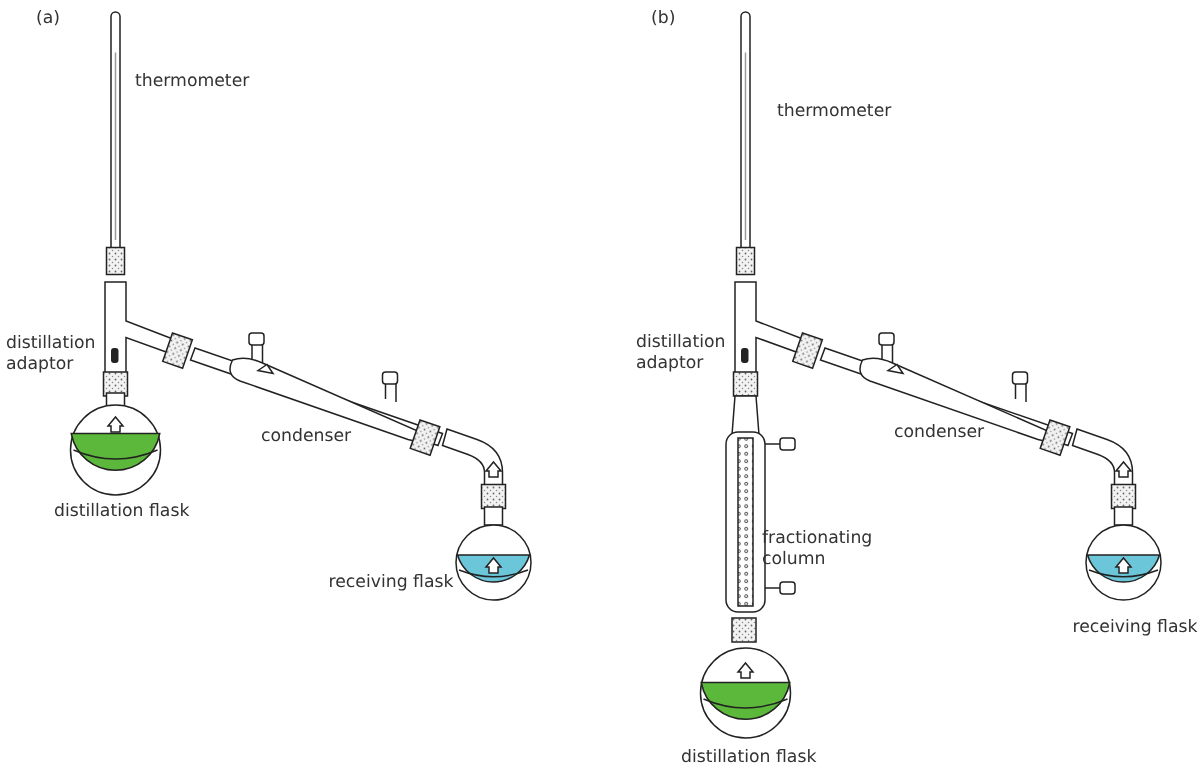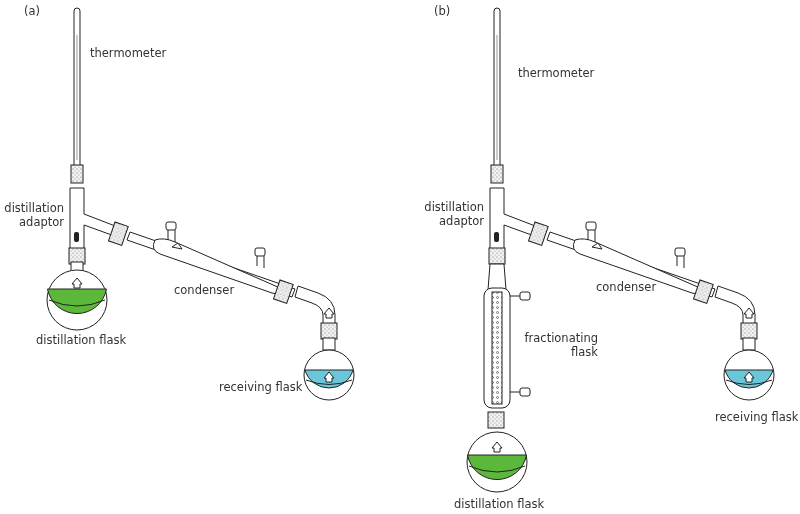--- a/index.html
+++ b/index.html
@@ -1,19 +1,19 @@
 <!DOCTYPE html>
 <html><head>
 <meta charset="utf-8">
 <style>
   html, body { margin:0; padding:0; background:#ffffff; }
   body { width:800px; height:514px; position:relative; overflow:hidden; font-family:"DejaVu Sans", sans-serif; }
   svg { position:absolute; left:0; top:0; }
   .lbl { position:absolute; font-size:11.5px; color:#333; white-space:nowrap; line-height:14px; }
-  .c { text-align:right; }
+  .c { text-align:left;margin-top:20px; }
   .glass { fill:#fff; stroke:#222; stroke-width:1; }
   .line { fill:none; stroke:#222; stroke-width:1; }
 </style>
 </head>
 <body>
 
 <svg width="800" height="514" viewBox="0 0 800 514">
   <defs>
     <pattern id="cork" width="4" height="4" patternUnits="userSpaceOnUse">
       <rect width="4" height="4" fill="#f2f2f2"></rect>
@@ -140,16 +140,16 @@
 
 <div class="lbl" style="left:434px;top:4px;">(b)</div>
 <div class="lbl" style="left:518px;top:66px;">thermometer</div>
 <div class="lbl c" style="left:424px;top:200px;width:60px;">
   <div>distillation</div>
   <div>adaptor</div>
 </div>
 <div class="lbl" style="left:596px;top:280px;">condenser</div>
 <div class="lbl c" style="left:508px;top:331px;width:90px;">
   <div>fractionating</div>
-  <div>flask</div>
+  <div>column</div>
 </div>
 <div class="lbl" style="left:454px;top:497px;">distillation flask</div>
 <div class="lbl" style="left:715px;top:410px;">receiving flask</div>
 
 </body></html>

